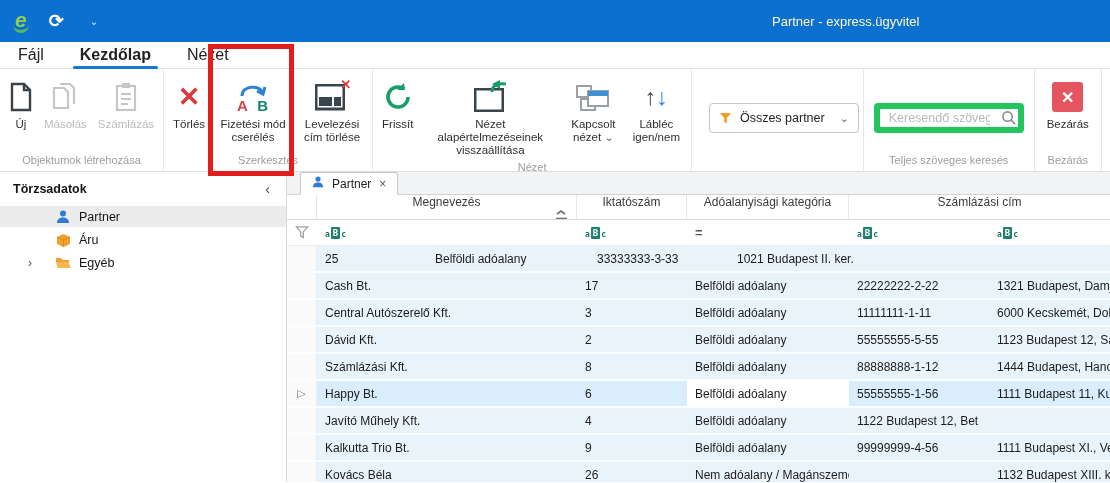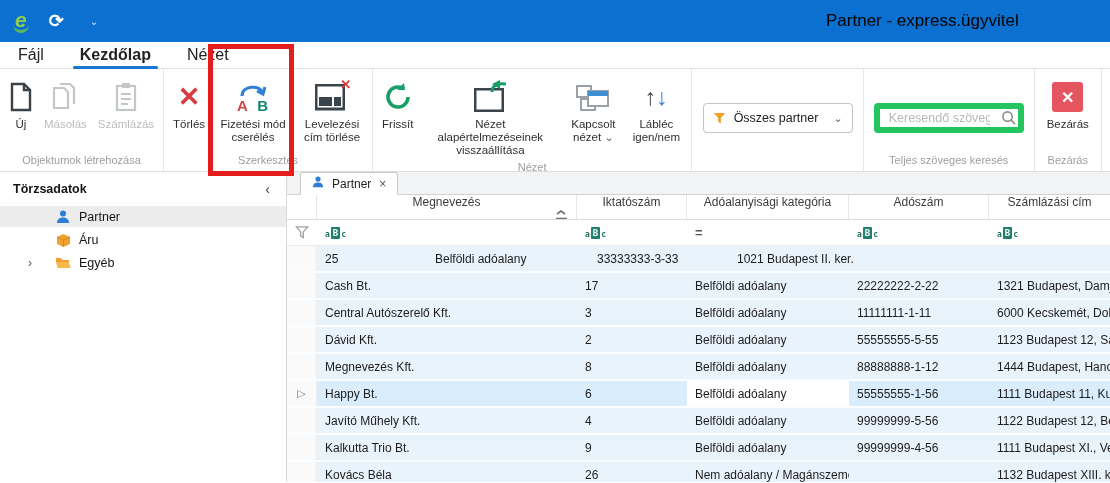--- a/index.html
+++ b/index.html
@@ -8,21 +8,21 @@
     width:1110px; height:483px; overflow:hidden; position:relative;
     font-family:"Liberation Sans", sans-serif; background:#fff;
   }
 
   
   .titlebar { height:42px; background:#0b70cf; display:flex; align-items:center; position:relative; }
   .logo { font-style:italic; font-weight:bold; color:#8fce4e; font-size:21px; margin-left:13px;
           border-bottom:3px solid #5cb85c; border-radius:0 0 9px 9px; padding:0 2px 0 2px; line-height:20px;}
   .qat-refresh { color:#fff; font-size:18px; font-weight:bold; margin-left:20px; }
   .qat-chevron { color:#d9e9fa; font-size:10px; margin-left:26px; }
-  .win-title { position:absolute; left:826px; color:#000000; font-size:17px; }
+  .win-title { position:absolute; left:772px; color:#fef9c3; font-size:13px; }
 
   
   .menubar { height:27px; background:#fff; border-bottom:1px solid #e2e2e2; display:flex; align-items:center; padding-left:18px; gap:36px; }
   .menu-item { font-size:16px; color:#222; position:relative; line-height:24px; cursor:default; }
   .menu-item.active { font-weight:bold; }
   .menu-item.active::after { content:""; position:absolute; left:-7px; right:-7px; bottom:-2px; height:3px; background:#1976d2; border-radius:2px; }
 
   
   .ribbon { height:103px; background:#fff; border-bottom:1px solid #dedede; display:flex; }
   .rgroup { display:flex; flex-direction:column; border-right:1px solid #e7e7e7; padding:2px 4px 0; }
@@ -221,21 +221,21 @@
           <span class="up">↑</span>
             <span class="down">↓</span>
         </span>
         <span class="rlabel">Lábléc igen/nem</span>
       </div>
     </div>
     <div class="rgroup-label">Nézet</div>
   </div>
 
   <div class="rgroup ctrl-group" style="width:173px;">
-    <div class="rgroup-buttons" style="align-items:flex-start;">
+    <div class="rgroup-buttons" style="align-items:flex-start;justify-content:flex-end;">
       <div class="dropdown">
         <svg width="13" height="13" viewBox="0 0 14 14">
             <path d="M1 1 h12 l-4.6 5.4 v6 l-2.8 -1.8 v-4.2 z" fill="#f29d23"></path>
           </svg>
         <span>Összes partner</span>
         <span class="dd-chevron">⌄</span>
       </div>
     </div>
   </div>
 
@@ -333,23 +333,20 @@
                 <path d="M1 8.5 h11" stroke="#6b7075" stroke-width="1.6"></path>
               </svg>
           </span>
         </div>
         <div class="hcell c1">
             <span>Iktatószám</span>
           </div>
         <div class="hcell c2">
             <span>Adóalanyisági kategória</span>
           </div>
-        <div class="hcell c3">
-            <span>Adószám</span>
-          </div>
         <div class="hcell c4">
             <span>Számlázási cím</span>
           </div>
       </div>
 
       <div class="filter-row">
         <div class="fcell gutterw">
           <svg width="14" height="13" viewBox="0 0 14 14">
               <path d="M1 1 h12 l-4.6 5.4 v6 l-2.8 -1.8 v-4.2 z" fill="none" stroke="#9aa0a5" stroke-width="1.4"></path>
             </svg>
@@ -414,40 +411,39 @@
           <div class="grid-row">
             <div class="cell gutter"></div>
             <div class="cell c0">Dávid Kft.</div>
             <div class="cell c1">2</div>
             <div class="cell c2">Belföldi adóalany</div>
             <div class="cell c3">55555555-5-55</div>
             <div class="cell c4">1123 Budapest 12, Sas</div>
           </div>
           <div class="grid-row">
             <div class="cell gutter"></div>
-            <div class="cell c0">Megnevezés Kft.</div>
+            <div class="cell c0">Számlázási Kft.</div>
             <div class="cell c1">8</div>
             <div class="cell c2">Belföldi adóalany</div>
             <div class="cell c3">88888888-1-12</div>
             <div class="cell c4">1444 Budapest, Hanoi</div>
           </div>
           <div class="grid-row current">
             <div class="cell gutter">▷</div>
             <div class="cell c0">Happy Bt.</div>
             <div class="cell c1">6</div>
             <div class="cell c2 focused">Belföldi adóalany</div>
             <div class="cell c3">55555555-1-56</div>
             <div class="cell c4">1111 Budapest 11, Kur</div>
           </div>
           <div class="grid-row">
             <div class="cell gutter"></div>
             <div class="cell c0">Javító Műhely Kft.</div>
             <div class="cell c1">4</div>
             <div class="cell c2">Belföldi adóalany</div>
-            <div class="cell c3">99999999-5-56</div>
             <div class="cell c4">1122 Budapest 12, Bet</div>
           </div>
           <div class="grid-row">
             <div class="cell gutter"></div>
             <div class="cell c0">Kalkutta Trio Bt.</div>
             <div class="cell c1">9</div>
             <div class="cell c2">Belföldi adóalany</div>
             <div class="cell c3">99999999-4-56</div>
             <div class="cell c4">1111 Budapest XI., Ve</div>
           </div>

